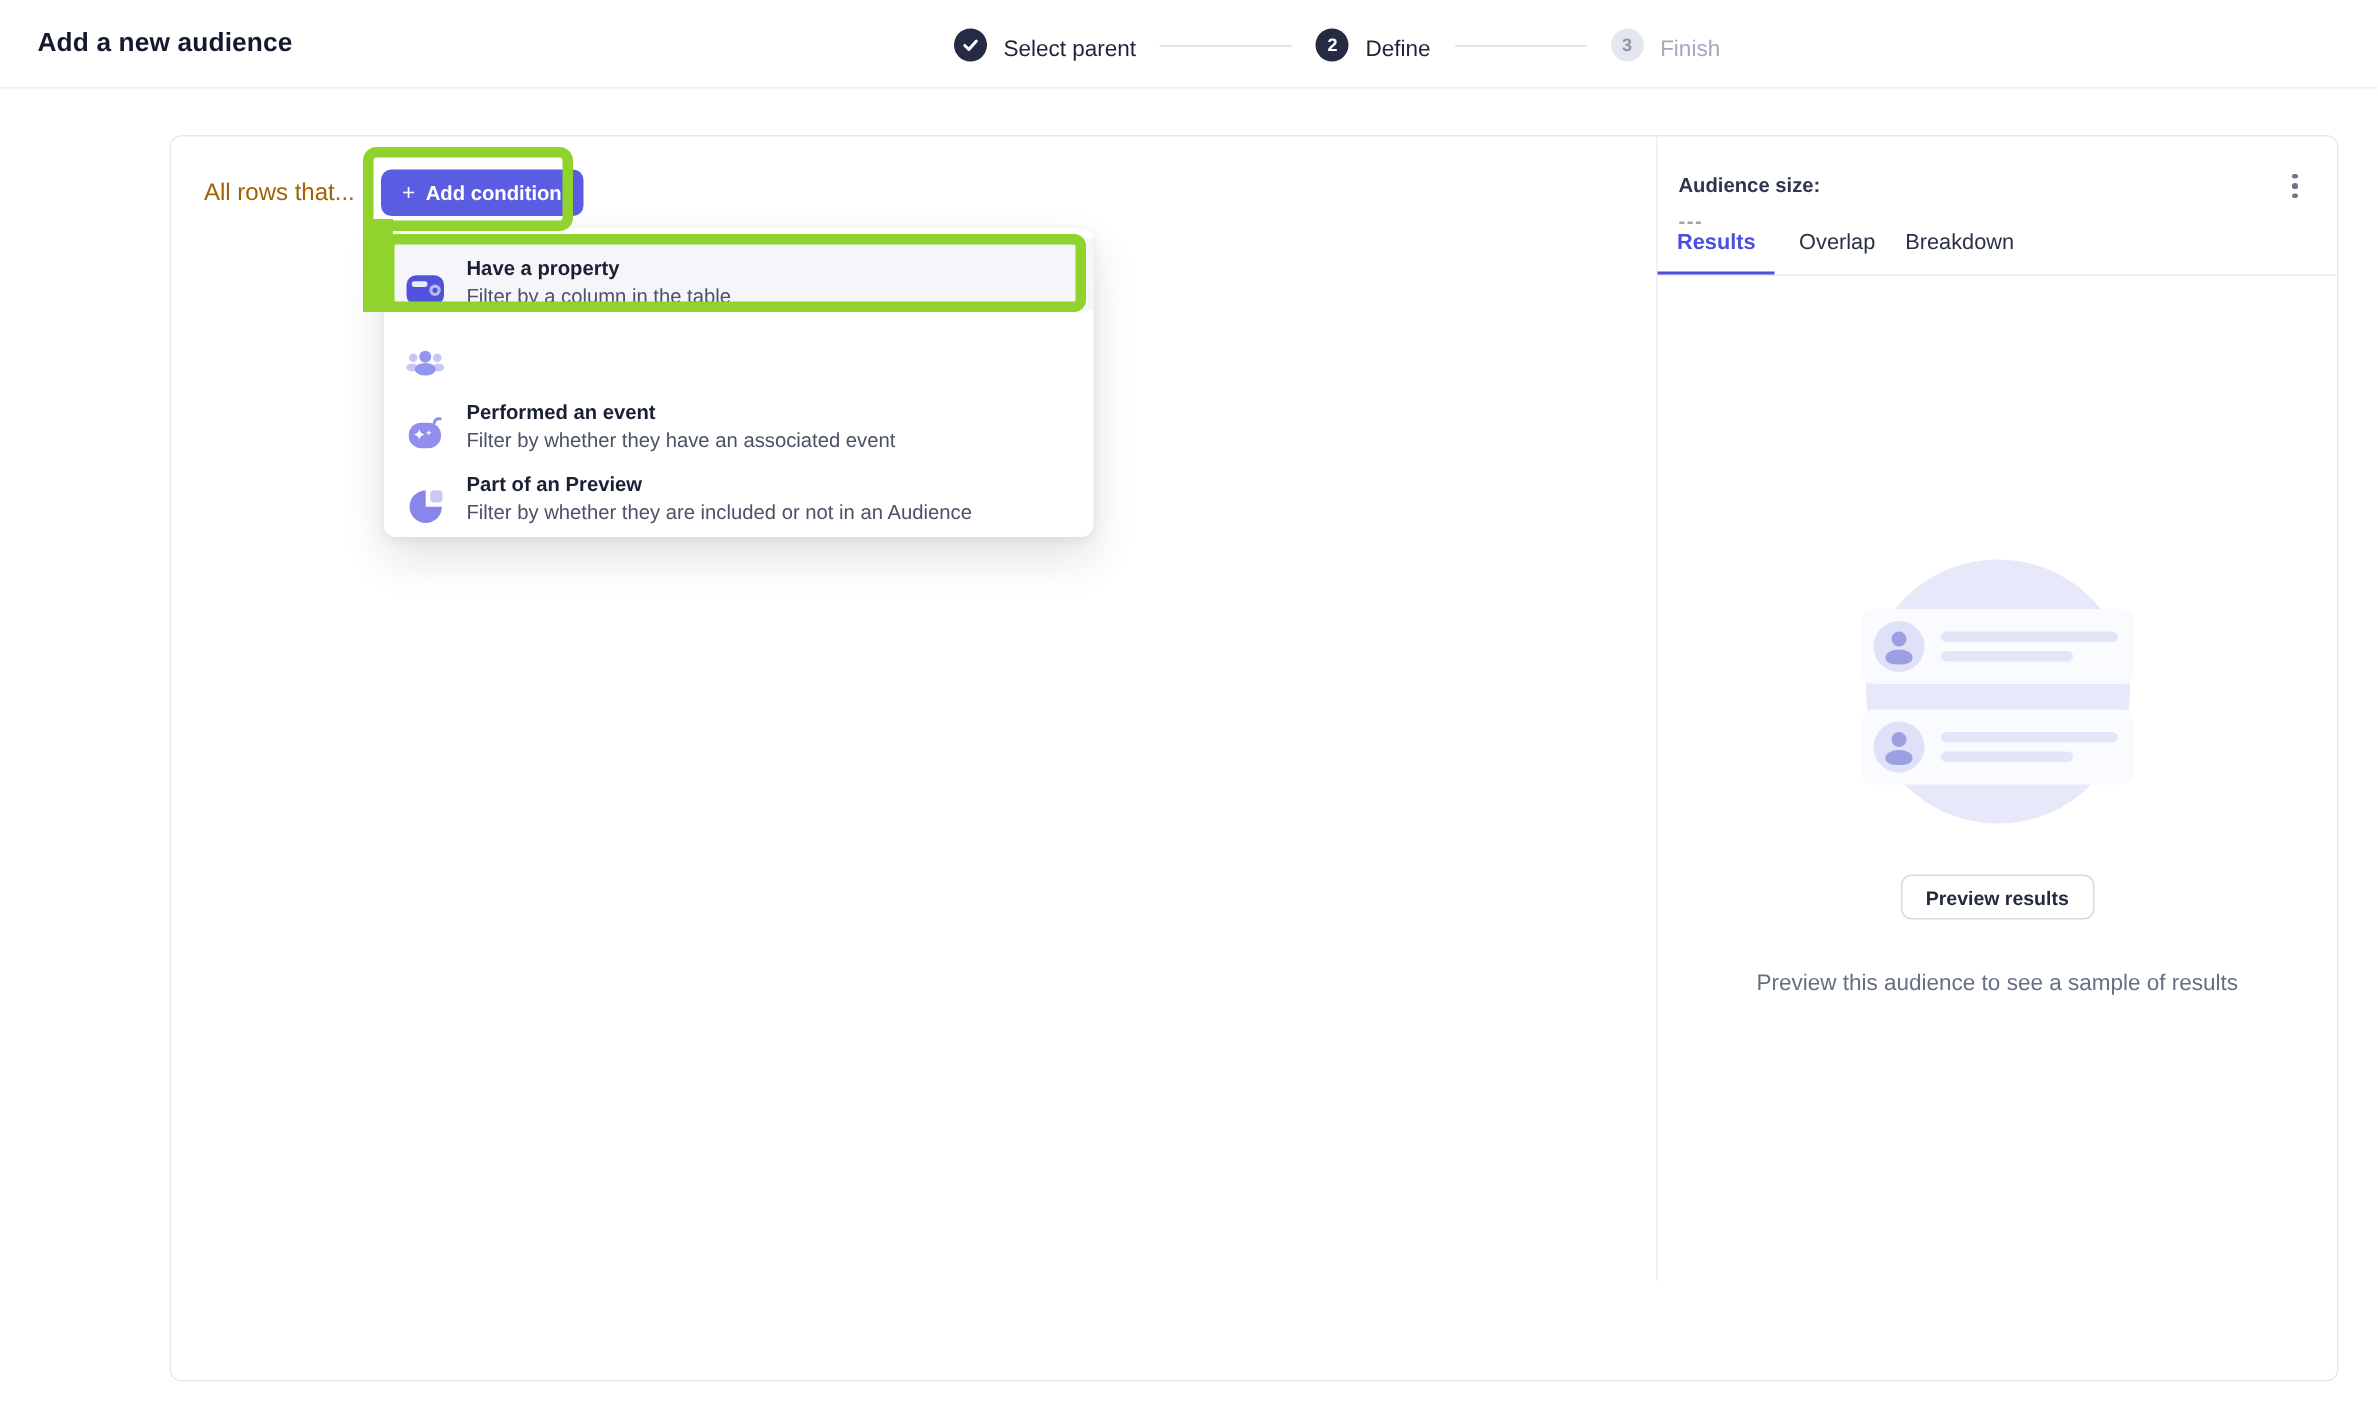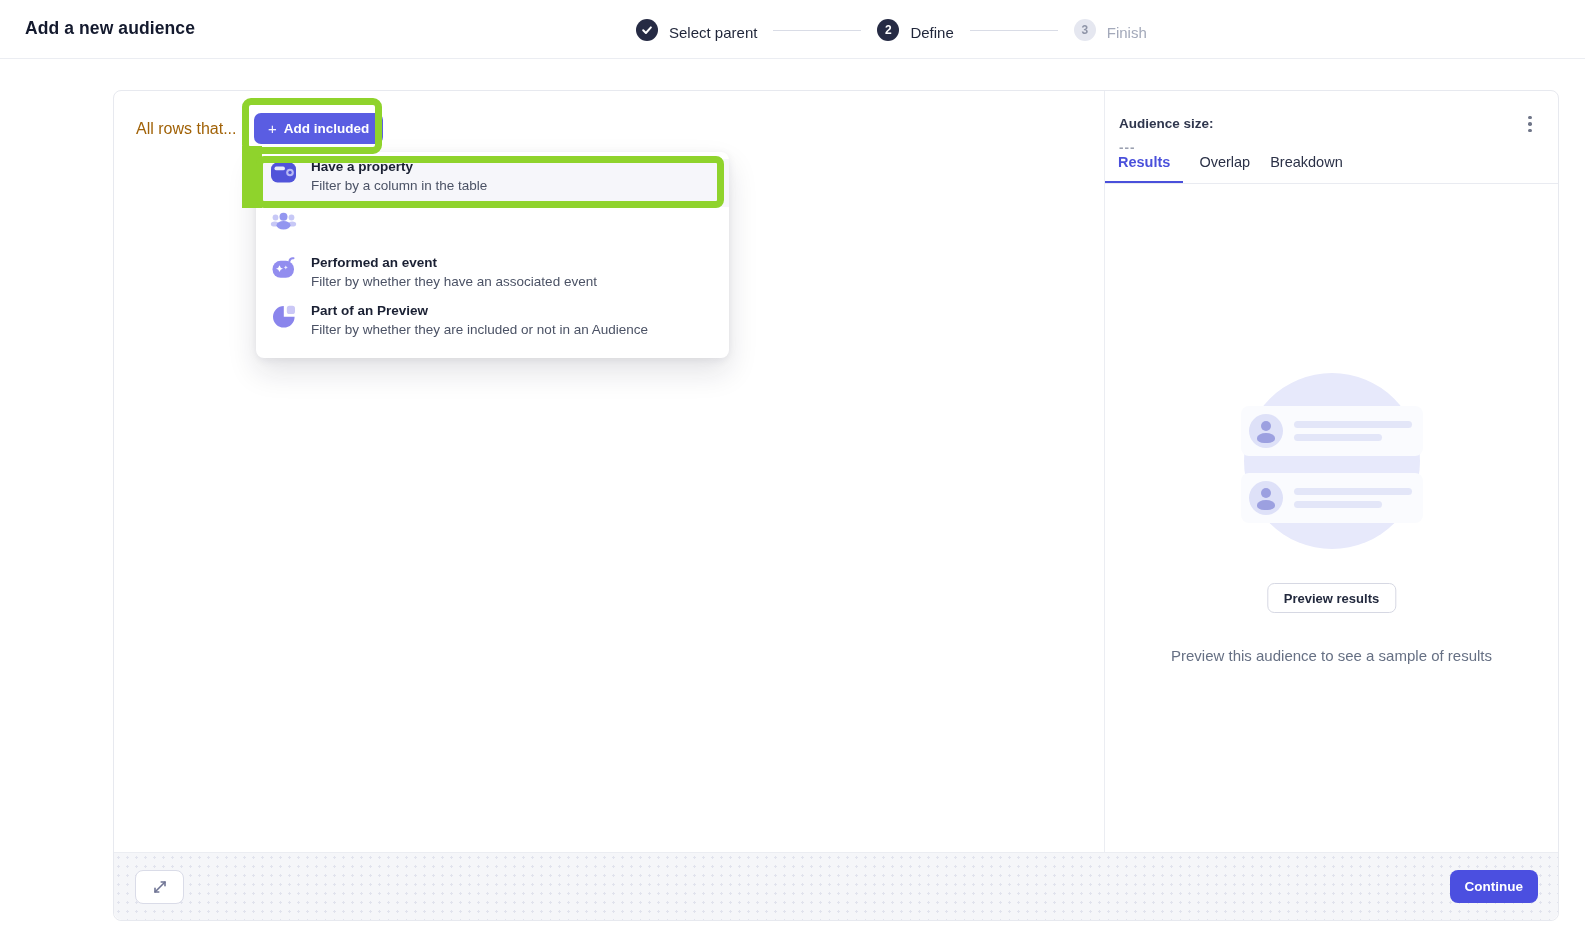--- a/index.html
+++ b/index.html
@@ -43,21 +43,21 @@
     border:7px solid #8FD32C; border-radius:9px; z-index:45; pointer-events:none; }
   .hl-leg  { position:absolute; left:242px; top:146px; width:20px; height:62px;
     background:#8FD32C; z-index:44; pointer-events:none; }
   .hl-box2 { position:absolute; left:256px; top:156px; width:468px; height:52px;
     border:7px solid #8FD32C; border-radius:8px; z-index:45; pointer-events:none; }
 
   
   .condition-menu { position:absolute; left:256px; top:152px; width:473px; height:206px;
     background:#fff; border-radius:8px; padding-top:7px; z-index:30;
     box-shadow:0 14px 30px rgba(23,28,52,.12), 0 2px 8px rgba(23,28,52,.07); }
-  .menu-item { display:flex; align-items:flex-start; height:48px; padding:0 14px; gap:14px; cursor:pointer; }
+  .menu-item { display:flex; align-items:flex-end; height:48px; padding:0 14px; gap:14px; cursor:pointer; }
   .menu-item.selected { background:#F6F6FA; }
   .menu-icon { width:27px; height:27px; flex:0 0 auto; }
   .menu-text { display:flex; flex-direction:column; justify-content:center; gap:2px; }
   .menu-title { font-size:13.5px; font-weight:700; color:#1A2033; line-height:1.25; }
   .menu-desc  { font-size:13.5px; font-weight:400; color:#4B5265; line-height:1.25; }
 
   
   .preview-panel { position:absolute; left:991px; top:0; width:453px; height:763px; }
   .audience-size-row { position:absolute; left:14px; top:25px; display:flex; align-items:baseline; gap:9px;flex-direction:column; }
   .audience-size-label { font-size:13.5px; font-weight:600; color:#2F364D; }
@@ -138,21 +138,21 @@
       <span class="step-label todo">Finish</span>
     </div>
   </div>
 </div>
 
 <div class="card">
   <div class="all-rows">All rows that...</div>
 
   <button class="add-condition">
     <span class="plus">+</span>
-    <span>Add included</span>
+    <span>Add condition</span>
   </button>
 
   <div class="panel-divider"></div>
 
   <div class="preview-panel">
     <div class="audience-size-row">
       <span class="audience-size-label">Audience size:</span>
       <span class="audience-size-value">---</span>
     </div>
     <button class="kebab-btn">
@@ -185,32 +185,20 @@
           </div>
         <div class="illu-bar long"></div>
         <div class="illu-bar short"></div>
       </div>
     </div>
 
     <button class="preview-btn">Preview results</button>
     <div class="empty-hint">Preview this audience to see a sample of results</div>
   </div>
 
-  <div class="card-footer">
-    <button class="expand-btn">
-      <svg width="18" height="18" viewBox="0 0 18 18">
-        <g fill="none" stroke="#6F7494" stroke-width="1.6" stroke-linecap="round" stroke-linejoin="round">
-          <path d="M4 14 L14 4"></path>
-          <path d="M10.2 4 H14 V7.8"></path>
-          <path d="M7.8 14 H4 V10.2"></path>
-        </g>
-      </svg>
-    </button>
-    <button class="continue-btn">Continue</button>
-  </div>
 </div>
 
 <div class="condition-menu">
 
   <div class="menu-item selected">
     <svg class="menu-icon" viewBox="0 0 27 27">
       <rect x="1" y="3.5" width="25" height="20" rx="6.5" fill="#5154DA"></rect>
       <rect x="4.5" y="7.5" width="10.5" height="3.8" rx="1.9" fill="#E9EAFD"></rect>
       <circle cx="20" cy="13.5" r="3.8" fill="#B9BAF5"></circle>
       <circle cx="20" cy="13.5" r="1.7" fill="#5154DA"></circle>

